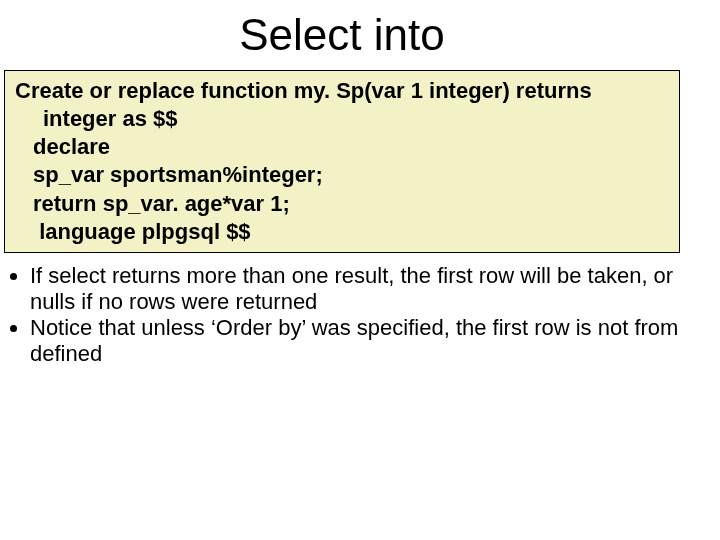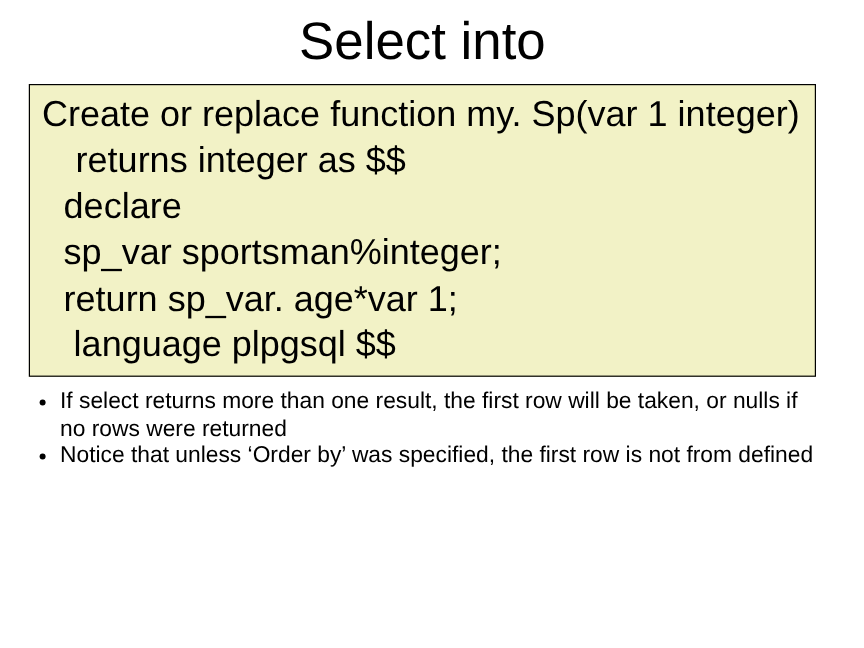--- a/index.html
+++ b/index.html
@@ -9,57 +9,57 @@
     height: 540px;
     background: #ffffff;
     font-family: "Comic Sans MS", "Comic Sans", cursive, sans-serif;
     color: #000;
     overflow: hidden;
   }
   .slide {
     width: 700px;
     height: 540px;
     box-sizing: border-box;
-    padding: 10px 20px 0 24px;
+    padding: 10px 20px 0 4px;
   }
   .title {
     text-align: center;
     font-size: 44px;
     font-weight: normal;
     margin: 0 0 10px 0;
     font-family: "Comic Sans MS", "Comic Sans", cursive, sans-serif;
   }
   .code-box {
     border: 1px solid #000;
     background: #f2f2c6;
     padding: 6px 10px 6px 10px;
     margin: 0 0 10px 0;
   }
   .code-line {
     font-family: "Comic Sans MS", "Comic Sans", cursive, sans-serif;
-    font-size: 30px;
+    font-size: 22px;
     line-height: 1.28;
-    font-weight: normal;
+    font-weight: bold;
     white-space: pre-wrap;
   }
   .code-line.hang {
     padding-left: 28px;
     text-indent: -28px;
   }
   .indent {
     padding-left: 18px;
   }
   .bullets {
     margin: 6px 0 0 0;
     padding: 0 0 0 26px;
     list-style: disc;
   }
   .bullets li {
     font-family: "Comic Sans MS", "Comic Sans", cursive, sans-serif;
-    font-size: 19px;
+    font-size: 22px;
     line-height: 1.18;
     margin: 0;
     padding: 0;
   }
 </style>
 </head>
 <body>
 
 <div class="slide">
 

